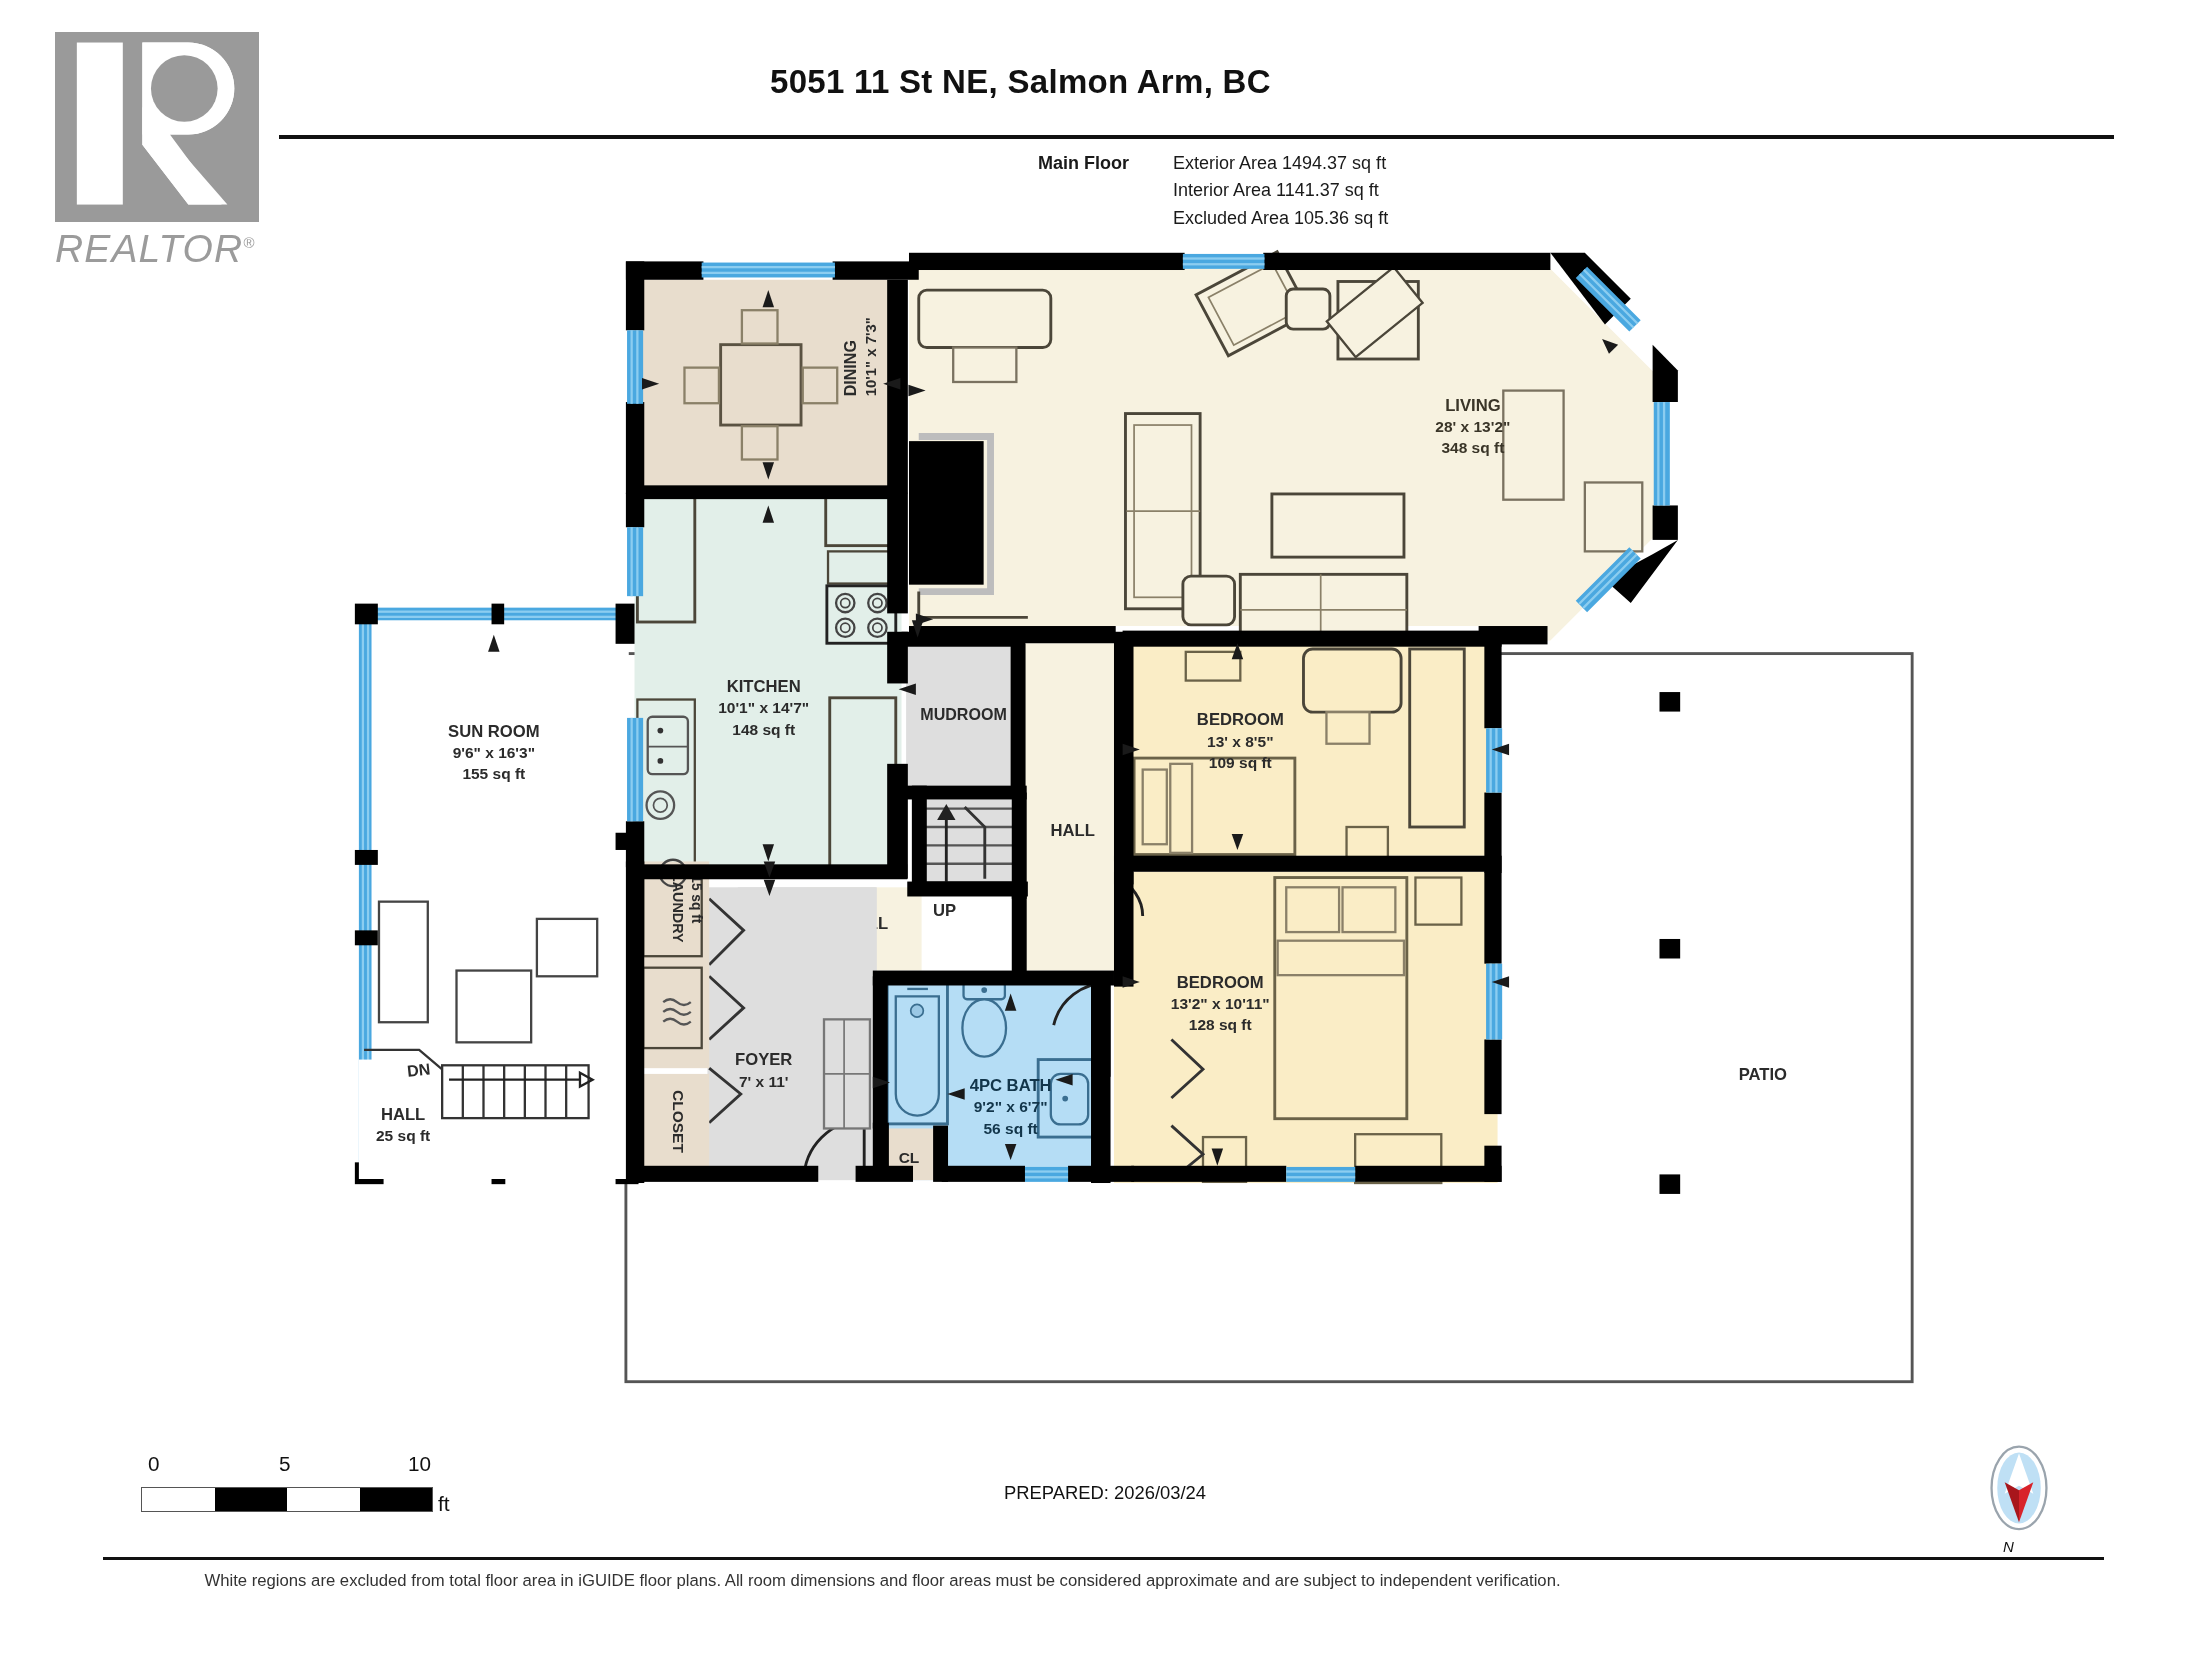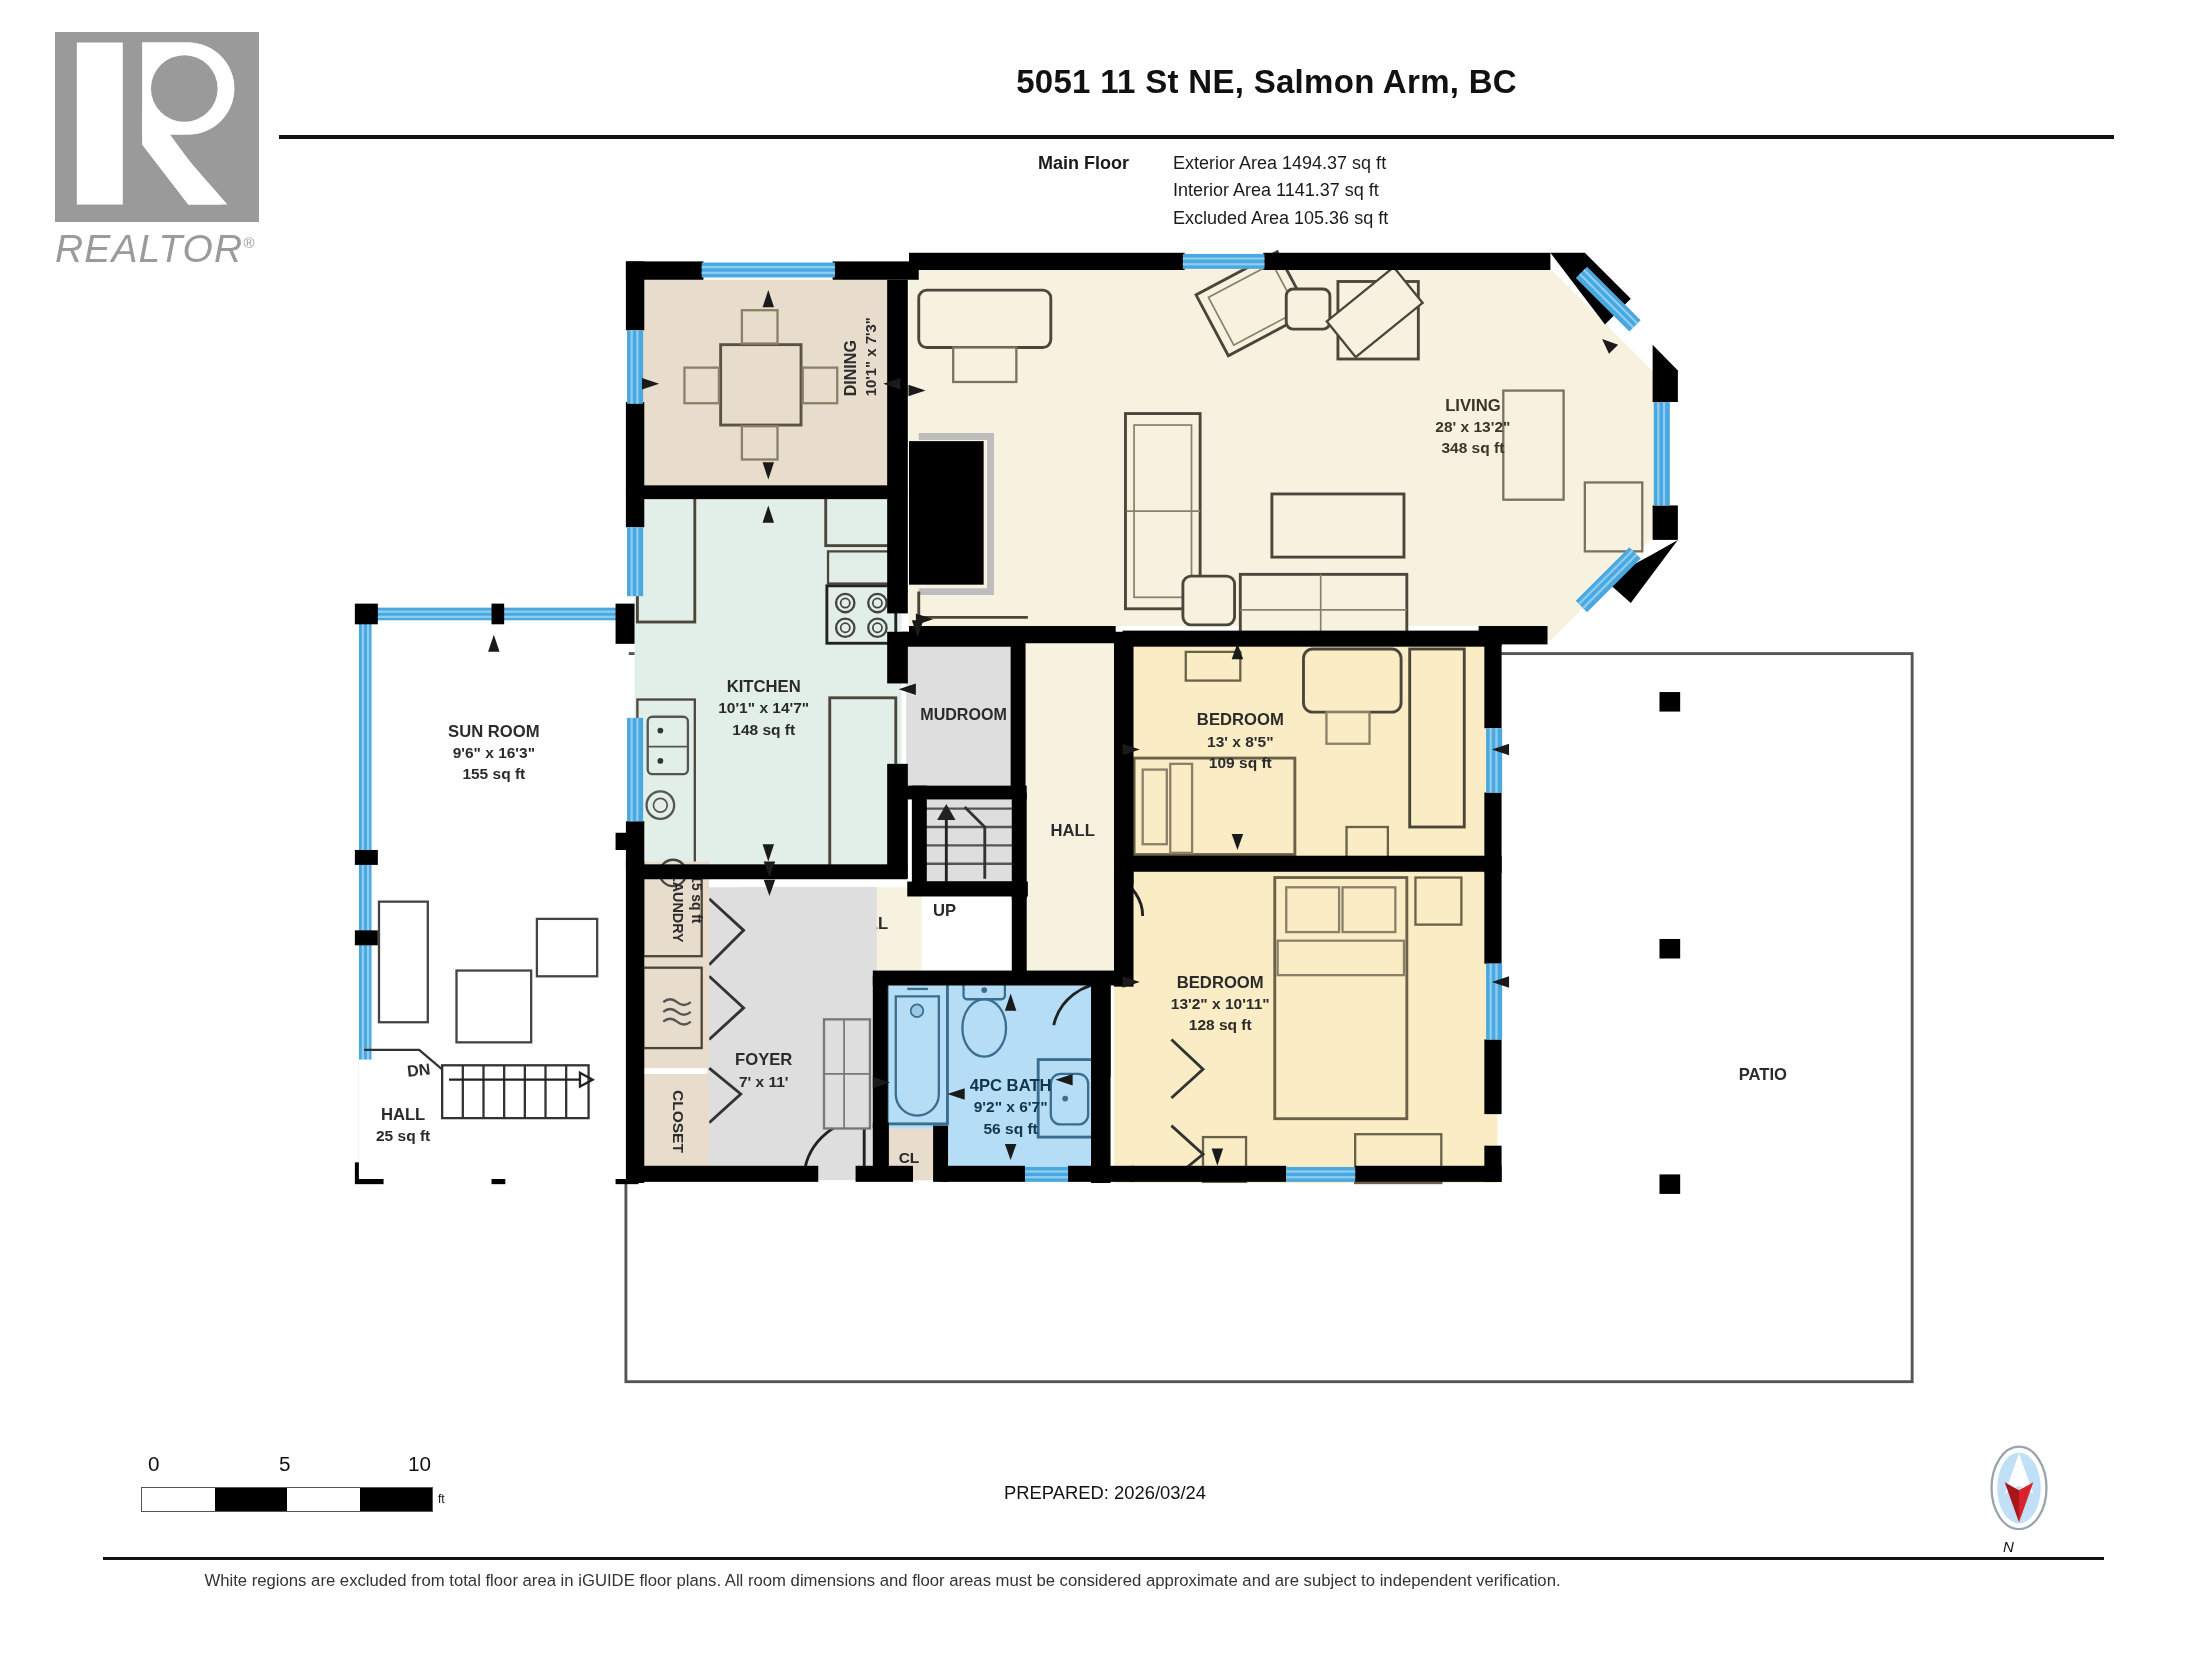--- a/index.html
+++ b/index.html
@@ -4,39 +4,39 @@
 <style>
   html,body{margin:0;padding:0;background:#fff;}
   body{width:2205px;height:1654px;position:relative;font-family:"Liberation Sans",sans-serif;overflow:hidden;}
 
   
   #realtor-logo{position:absolute;left:55px;top:32px;width:218px;height:253px;font-style:italic;}
   #realtor-mark{position:absolute;left:0;top:0;width:204px;height:190px;background:#9a9a9a;}
   #realtor-word{position:absolute;left:0;top:195px;width:230px;font-size:39px;letter-spacing:1.1px;color:#9b9b9b;font-family:"Liberation Sans",sans-serif;font-weight:400;}
   #realtor-word sup{font-size:15px;vertical-align:super;}
 
-  #title{position:absolute;left:770px;top:63px;width:747px;text-align:right;font-size:33px;font-weight:bold;color:#111;letter-spacing:0.3px;white-space:nowrap;}
+  #title{position:absolute;left:770px;top:63px;width:747px;text-align:left;font-size:33px;font-weight:bold;color:#111;letter-spacing:0.3px;white-space:nowrap;}
   #title-rule{position:absolute;left:279px;top:135px;width:1835px;height:4px;background:#111;}
 
   #summary{position:absolute;left:996px;top:150px;font-size:18px;color:#1a1a1a;line-height:1.52;}
   #summary .sum-row{display:flex;margin-left:42px;}
   #summary .sum-key{font-weight:bold;width:135px;}
   #summary .sum-val{}
 
   
   #plan{position:absolute;left:0;top:0;width:2205px;height:1654px;}
 
   
   #scalebar{position:absolute;left:141px;top:1487px;width:290px;height:23px;border:1.7px solid #555;display:flex;}
   #scalebar div{flex:1;}
   .sc-w{background:#fff;} .sc-b{background:#000;}
   #scale-0{position:absolute;left:148px;top:1452px;font-size:20.7px;color:#111;}
   #scale-5{position:absolute;left:279px;top:1452px;font-size:20.7px;color:#111;}
   #scale-10{position:absolute;left:408px;top:1452px;font-size:20.7px;color:#111;}
-  #scale-unit{position:absolute;left:438px;top:1492px;font-size:12px;color:#111;}
+  #scale-unit{position:absolute;left:438px;top:1492px;font-size:21px;color:#111;}
 
   #prepared{position:absolute;left:1004px;top:1482px;font-size:18.4px;color:#111;}
 
   #compass{position:absolute;left:1976px;top:1441px;width:86px;height:103px;}
   #compass-n{position:absolute;left:2003px;top:1538px;font-size:15px;font-style:italic;color:#111;}
 
   #footer-rule{position:absolute;left:103px;top:1557px;width:2001px;height:3.4px;background:#111;}
   #disclaimer{position:absolute;left:0;top:1571px;width:1765px;text-align:center;font-size:16.7px;color:#333;}
 </style>
 </head>

